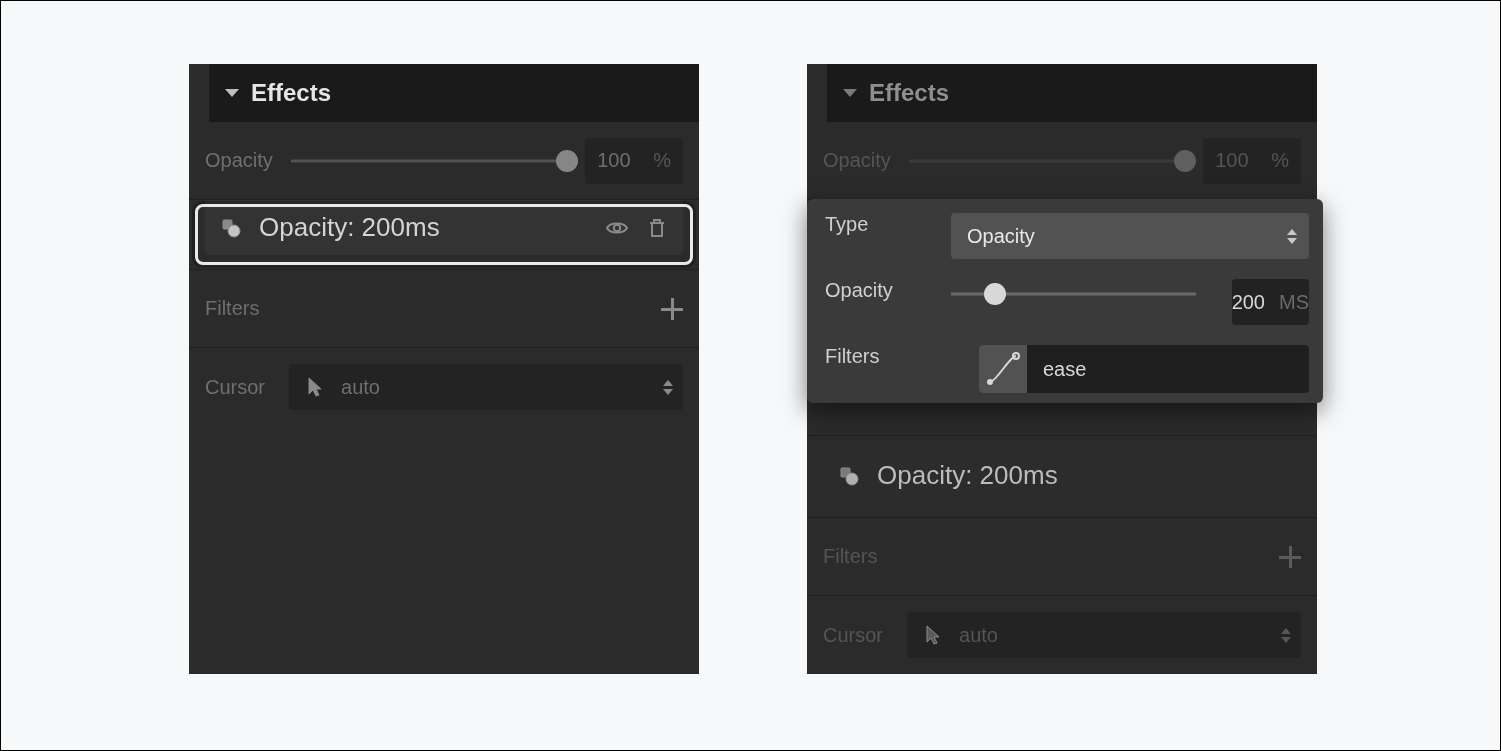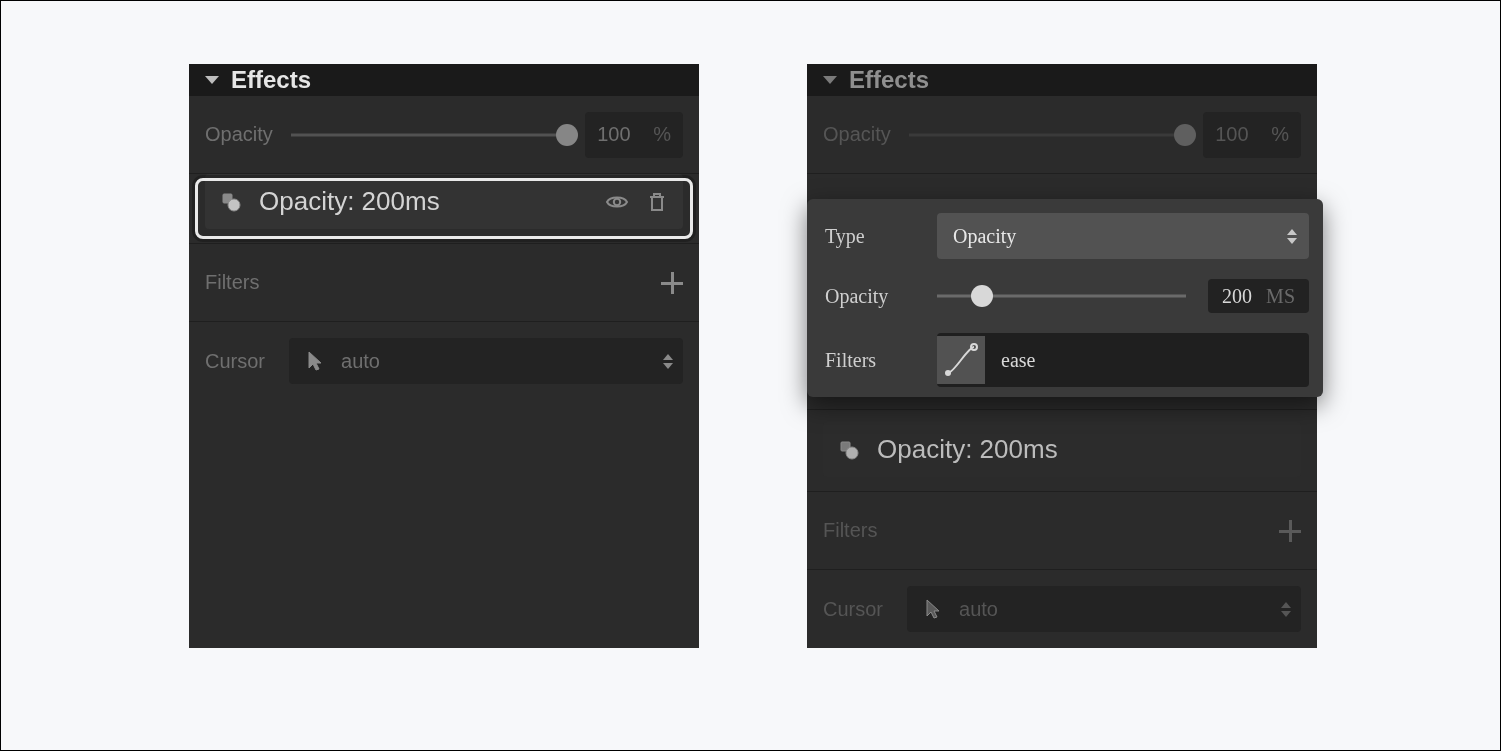--- a/index.html
+++ b/index.html
@@ -41,22 +41,23 @@
   .panel {
     width: 510px;
     background: var(--bg-panel);
     font-size: 0;
     position: relative;
   }
   .hdr {
     display: flex;
     align-items: center;
     background: var(--bg-panel-dark);
-    padding: 2px 16px;
+    padding: 15px 16px;
     gap: 12px;
+    margin-left: 20px;
   }
   .hdr .tri {
     width: 0; height: 0;
     border-left: 7px solid transparent;
     border-right: 7px solid transparent;
     border-top: 8px solid #bdbdbd;
   }
   .hdr .title {
     color: #e6e6e6;
     font-size: 24px;
@@ -175,47 +176,47 @@
     position: absolute;
     left: 0px; right: -6px; top: 135px;
     background: var(--bg-popup);
     border-radius: 6px;
     box-shadow: 0 8px 24px rgba(0,0,0,0.5);
     padding: 14px 14px 10px 18px;
     font-size: 20px;
     display: flex; flex-direction: column; gap: 20px;
   }
   .popup .prow {
-    display: flex; align-items: center; gap: 12px; font-family: Liberation Serif, serif;
+    display: flex; gap: 26px;
   }
   .popup .plabel {
     width: 100px; color: #cfcfcf;
   }
   .popup .type-select {
     flex: 1; display: flex; align-items: center; justify-content: space-between;
     background: var(--bg-select); height: 46px; border-radius: 4px;
     padding: 0 12px 0 16px; color: #e8e8e8;
   }
   .popup .dur-slider { flex: 1; height: 30px; position: relative; margin-right: 10px;}
   .popup .dur-slider .track {
     position:absolute; left:0; right:0; top:50%; height:3px;
     background:#6a6a6a; transform:translateY(-50%);
   }
   .popup .dur-slider .knob {
     position:absolute; top:50%; left:18%; width:22px; height:22px;
     border-radius:50%; background:#d8d8d8; transform:translate(-50%,-50%);
   }
   .popup .dur-box {
     display:flex; align-items:center; gap:14px; background:#222;
-    height:34px; border-radius:4px; padding:0 14px; color:#d8d8d8;
+    height:46px; border-radius:4px; padding:0 0; color:#d8d8d8;
   }
   .popup .dur-box .u { color:#6a6a6a; font-size:20px; }
   .popup .ease-wrap {
     flex:1; display:flex; align-items:center; gap:0;
-    height:54px; border-radius:4px; overflow:hidden; background:#1f1f1f;
+    height:48px; border-radius:4px; overflow:hidden; background:#1f1f1f;margin-left:28px;
   }
   .popup .ease-icon {
     width:48px; height:48px; background:#525252;
     display:flex; align-items:center; justify-content:center;
   }
   .popup .ease-val {
     flex:1; padding:0 16px; color:#d8d8d8;
   }
   
   svg.ic { width: 24px; height: 24px; display:block; }

